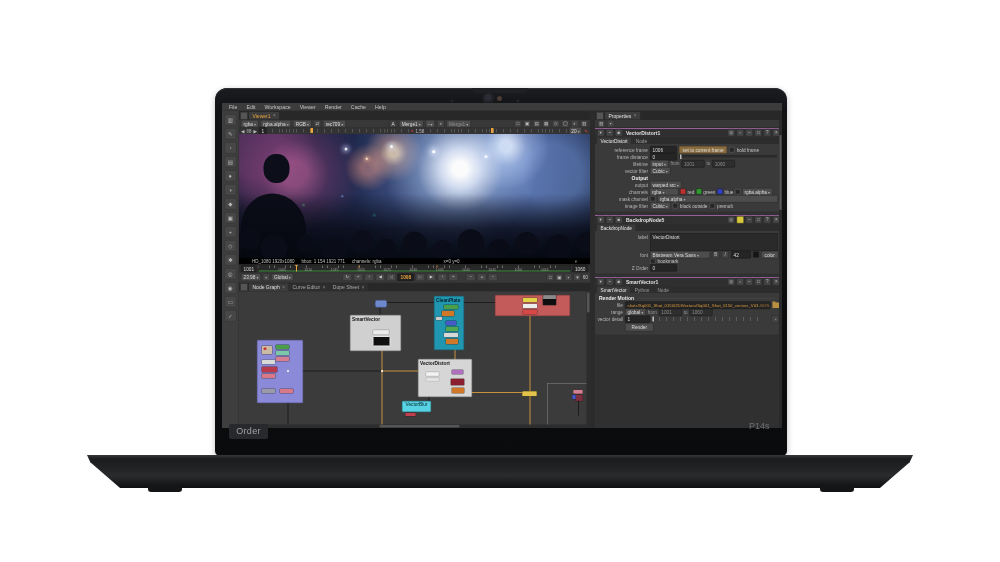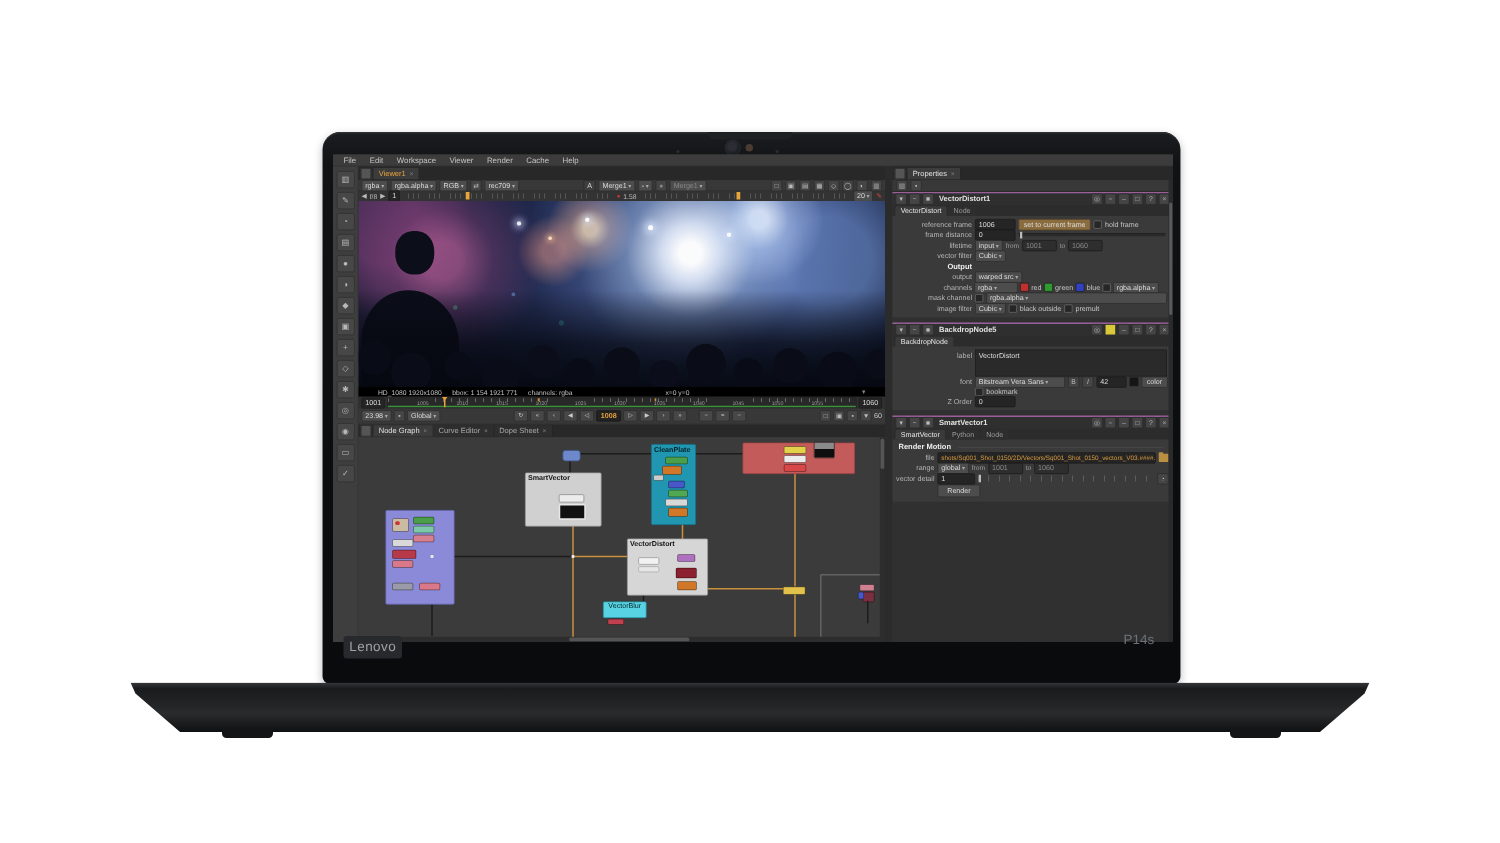--- a/index.html
+++ b/index.html
@@ -585,14 +585,14 @@
         </div>
       </div>
     </div>
 
     <div id="props-scroll">
         <div class="thumb"></div>
       </div>
   </div>
 </div>
 
-<div id="lenovo-logo">Lenovo</div>
+<div id="lenovo-logo">Order</div>
 <div id="model-label">P14s</div>
 
 </body></html>

